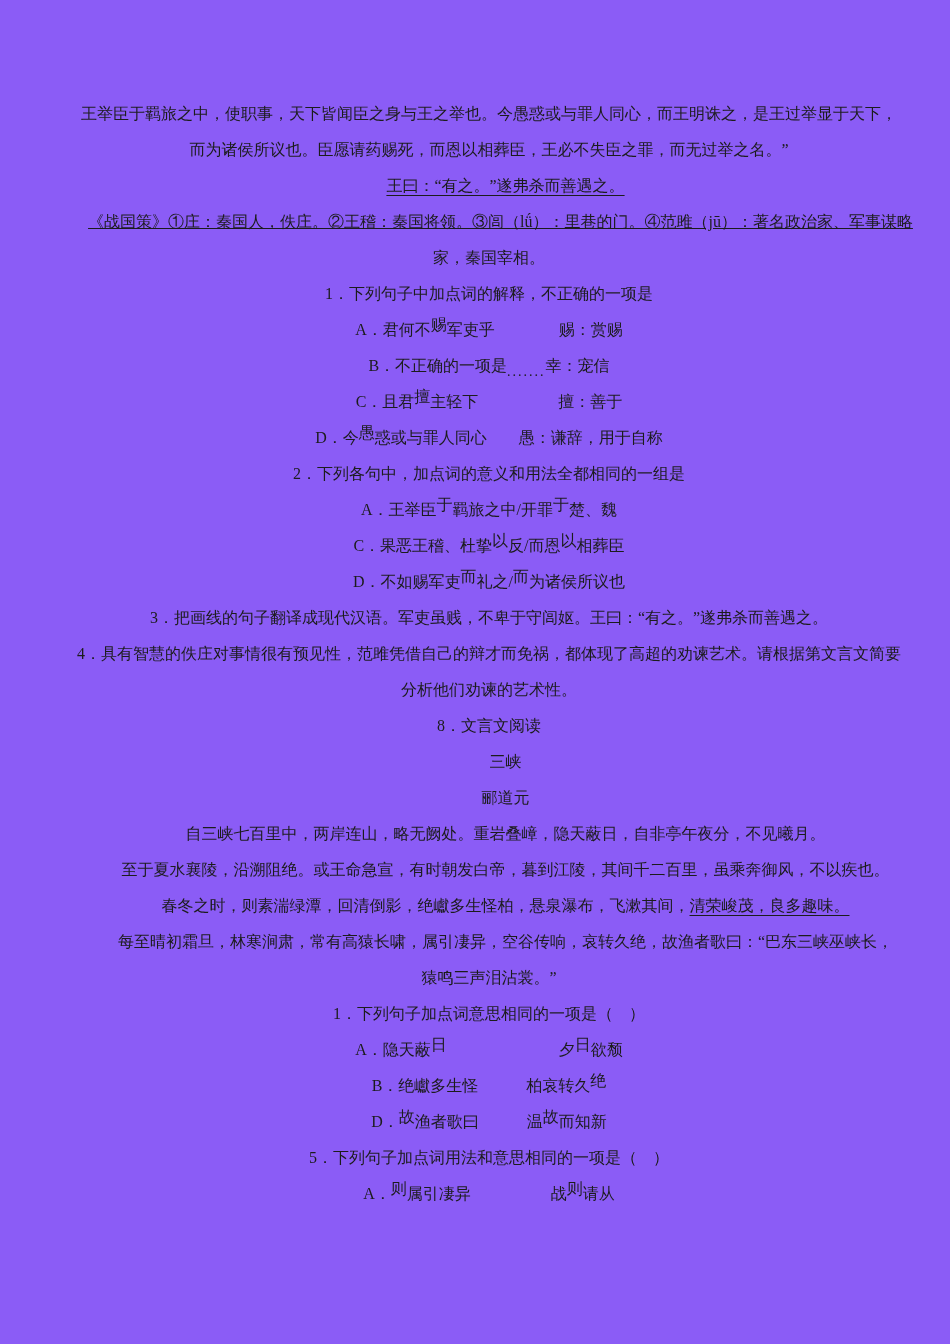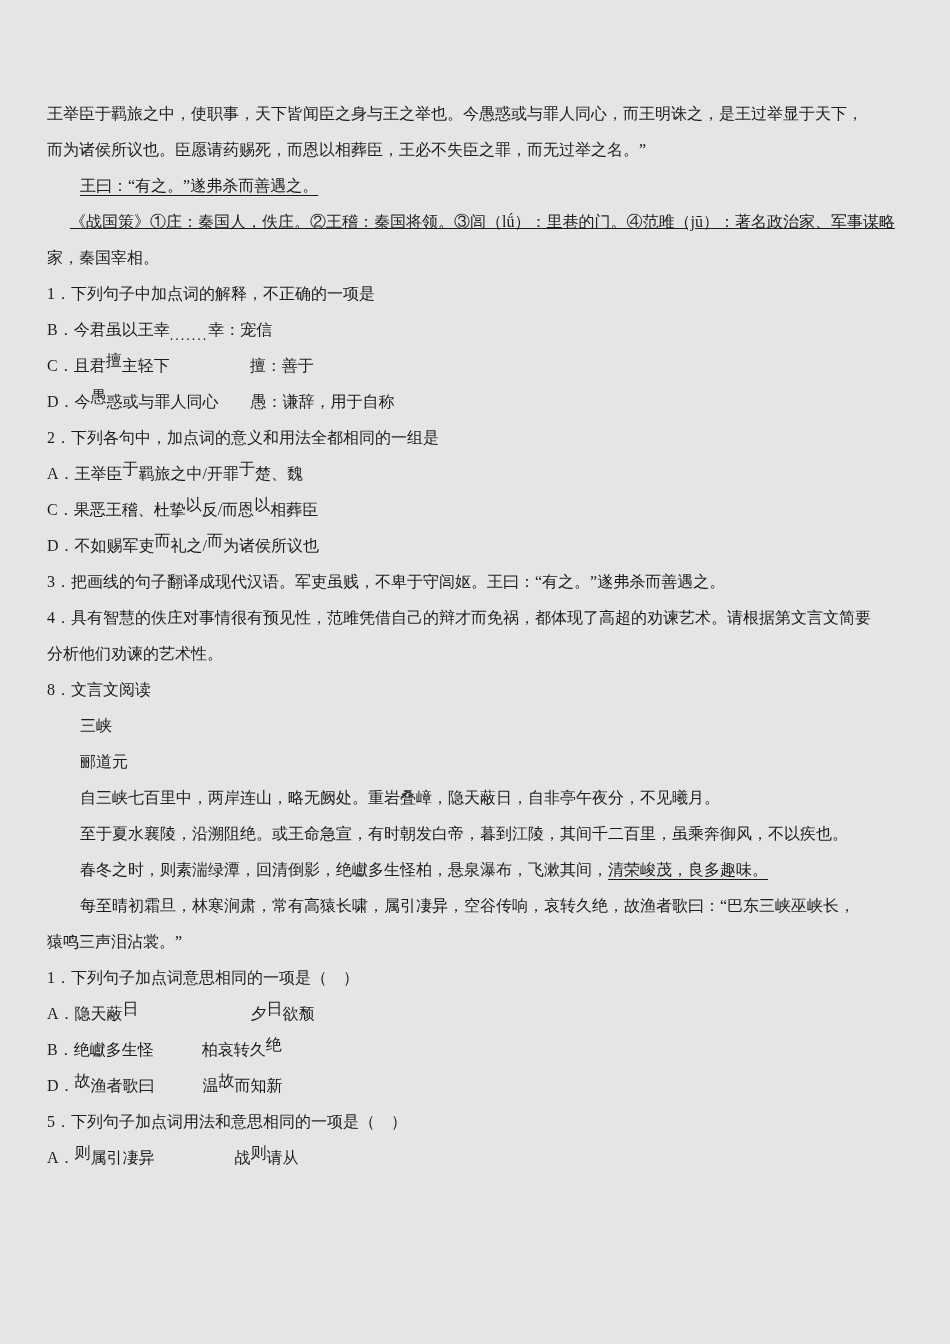--- a/index.html
+++ b/index.html
@@ -1,27 +1,28 @@
 <!DOCTYPE html>
 <html><head>
 <meta charset="utf-8">
 <style>
   html, body { margin: 0; padding: 0; background: #ffffff; }
   .page {
     position: relative;
     width: 950px;
     height: 1344px;
     margin: 0 auto;
-    background: #e5e5e5;
+    background: #8b5cf6;
     box-sizing: border-box;
     padding: 96px 19px 0 47px;
     overflow: hidden;
     font-family: "Liberation Serif", "DejaVu Serif", serif;
     font-size: 16px;
     color: #1c1c1c;
+    text-align: center;
   }
   .line {
     height: 36px;
     line-height: 36px;
     white-space: nowrap;
   }
   .ind1 { padding-left: 23px; text-decoration: underline; }
   .ind2 { padding-left: 33px; }
   .seg { display: inline; }
   .seg.r { position: relative; top: -5px; }      
@@ -31,21 +32,22 @@
 </head>
 <body>
 
 <main class="page">
     <div class="line"><span class="seg">王举臣于羁旅之中，使职事，天下皆闻臣之身与王之举也。今愚惑或与罪人同心，而王明诛之，是王过举显于天下，</span></div>
     <div class="line"><span class="seg">而为诸侯所议也。臣愿请药赐死，而恩以相葬臣，王必不失臣之罪，而无过举之名。”</span></div>
     <div class="line ind2"><span class="seg u">王曰：“有之。”遂弗杀而善遇之。</span></div>
     <div class="line ind1"><span class="seg">《战国策》①庄：秦国人，佚庄。②王稽：秦国将领。③闾（lǘ）：里巷的门。④范雎（jū）：著名政治家、军事谋略</span></div>
     <div class="line"><span class="seg">家，秦国宰相。</span></div>
     <div class="line"><span class="seg">1．下列句子中加点词的解释，不正确的一项是</span></div>
-    <div class="line"><span class="seg">B．今君虽以王幸</span><span class="seg lo">.......</span><span class="seg">幸：宠信</span></div>
+    <div class="line"><span class="seg">A．君何不</span><span class="seg r">赐</span><span class="seg">军吏乎　　　　赐：赏赐</span></div>
+    <div class="line"><span class="seg">B．不正确的一项是</span><span class="seg lo">.......</span><span class="seg">幸：宠信</span></div>
     <div class="line"><span class="seg">C．且君</span><span class="seg r">擅</span><span class="seg">主轻下　　　　　擅：善于</span></div>
     <div class="line"><span class="seg">D．今</span><span class="seg r">愚</span><span class="seg">惑或与罪人同心　　愚：谦辞，用于自称</span></div>
     <div class="line"><span class="seg">2．下列各句中，加点词的意义和用法全都相同的一组是</span></div>
     <div class="line"><span class="seg">A．王举臣</span><span class="seg r">于</span><span class="seg">羁旅之中/开罪</span><span class="seg r">于</span><span class="seg">楚、魏</span></div>
     <div class="line"><span class="seg">C．果恶王稽、杜挚</span><span class="seg r">以</span><span class="seg">反/而恩</span><span class="seg r">以</span><span class="seg">相葬臣</span></div>
     <div class="line"><span class="seg">D．不如赐军吏</span><span class="seg r">而</span><span class="seg">礼之/</span><span class="seg r">而</span><span class="seg">为诸侯所议也</span></div>
     <div class="line"><span class="seg">3．把画线的句子翻译成现代汉语。军吏虽贱，不卑于守闾妪。王曰：“有之。”遂弗杀而善遇之。</span></div>
     <div class="line"><span class="seg">4．具有智慧的佚庄对事情很有预见性，范雎凭借自己的辩才而免祸，都体现了高超的劝谏艺术。请根据第文言文简要</span></div>
     <div class="line"><span class="seg">分析他们劝谏的艺术性。</span></div>
     <div class="line"><span class="seg">8．文言文阅读</span></div>

